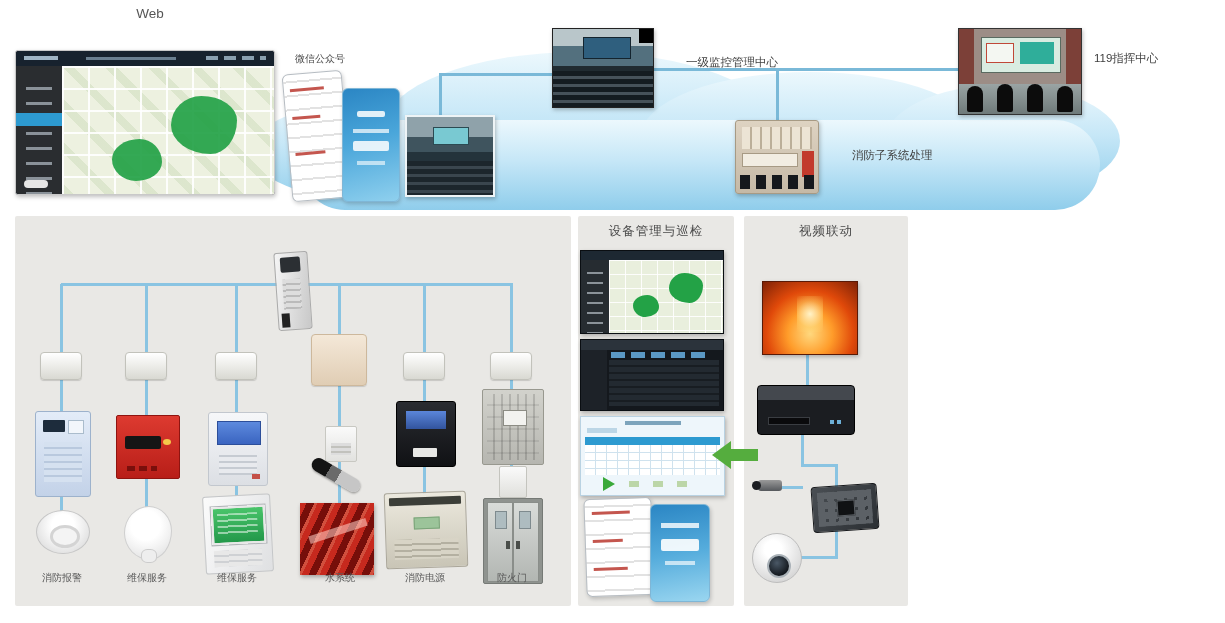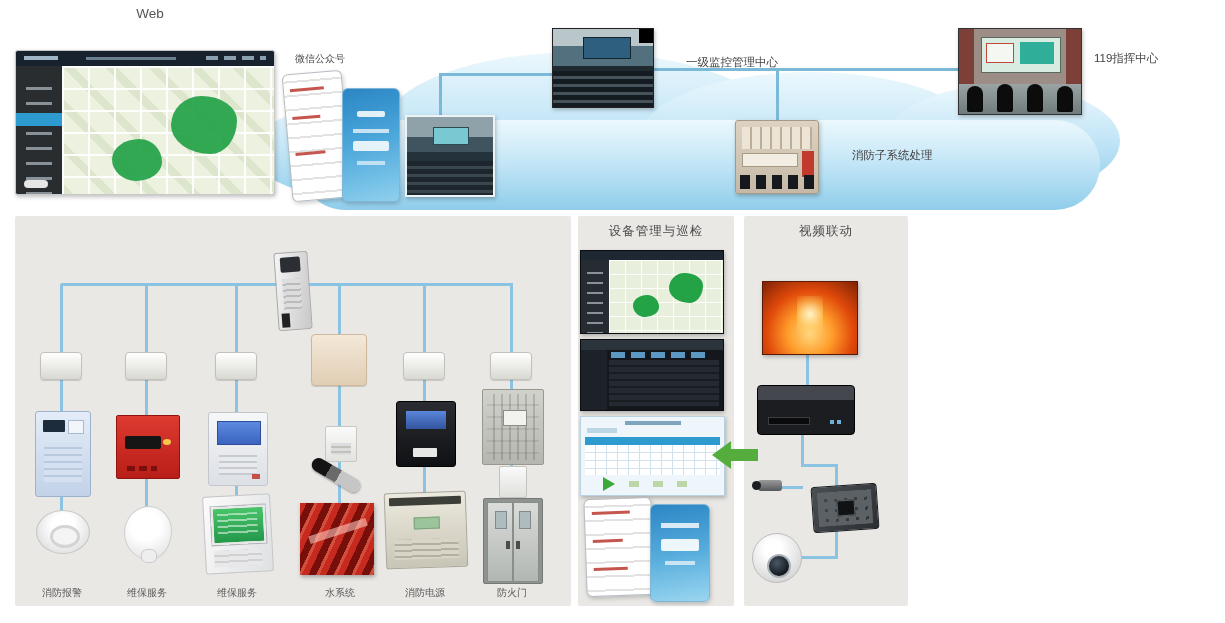--- a/index.html
+++ b/index.html
@@ -5,21 +5,21 @@
   html,body{margin:0;padding:0;background:#fff}
   #cv{position:relative;width:1225px;height:623px;background:#fff;font-family:"Liberation Sans","DejaVu Sans",sans-serif;overflow:hidden}
   .lbl{position:absolute;color:#3a3a3a;font-size:11.5px;white-space:nowrap;z-index:6}
   .panel{position:absolute;top:216px;height:390px;background:#e9e8e5;border-radius:2px;z-index:1}
   .ptitle{position:absolute;top:7px;left:0;right:0;text-align:center;color:#4a4a4a;font-size:12.5px;letter-spacing:1px}
   .hl,.vl{position:absolute;background:#8ac4e2;z-index:1}
   .hl{height:3px}.vl{width:3px}
   .tl{background:#7ab9d8;z-index:2}
   .cloud{position:absolute;background:linear-gradient(180deg,#ecf8fd 0%,#c6e7f7 45%,#8fcdeb 100%);border-radius:50%;z-index:0}
   .gw{position:absolute;width:40px;height:26px;background:linear-gradient(#fff,#d9d9d2);border:1px solid #c2c2bb;border-radius:4px;box-shadow:0 1px 1px rgba(0,0,0,.15);z-index:2}
-  .dlbl{position:absolute;top:370px;width:80px;text-align:center;font-size:10px;color:#5a5a5a;white-space:nowrap;z-index:2}
+  .dlbl{position:absolute;top:355px;width:80px;text-align:center;font-size:10px;color:#5a5a5a;white-space:nowrap;z-index:2}
   .dev{position:absolute;z-index:2}
   .phone{position:absolute;background:#fff;border:1px solid #b6bcc2;border-radius:6px;box-shadow:1px 2px 4px rgba(0,0,0,.2);z-index:3}
   .shot{position:absolute;box-shadow:1px 2px 4px rgba(0,0,0,.25);z-index:2}
   .listlines{background:
      repeating-linear-gradient(#fff 0 6px,#e2e2e2 6px 8px,#fff 8px 14px)}
 </style>
 </head>
 <body>
 
 <div id="cv">

